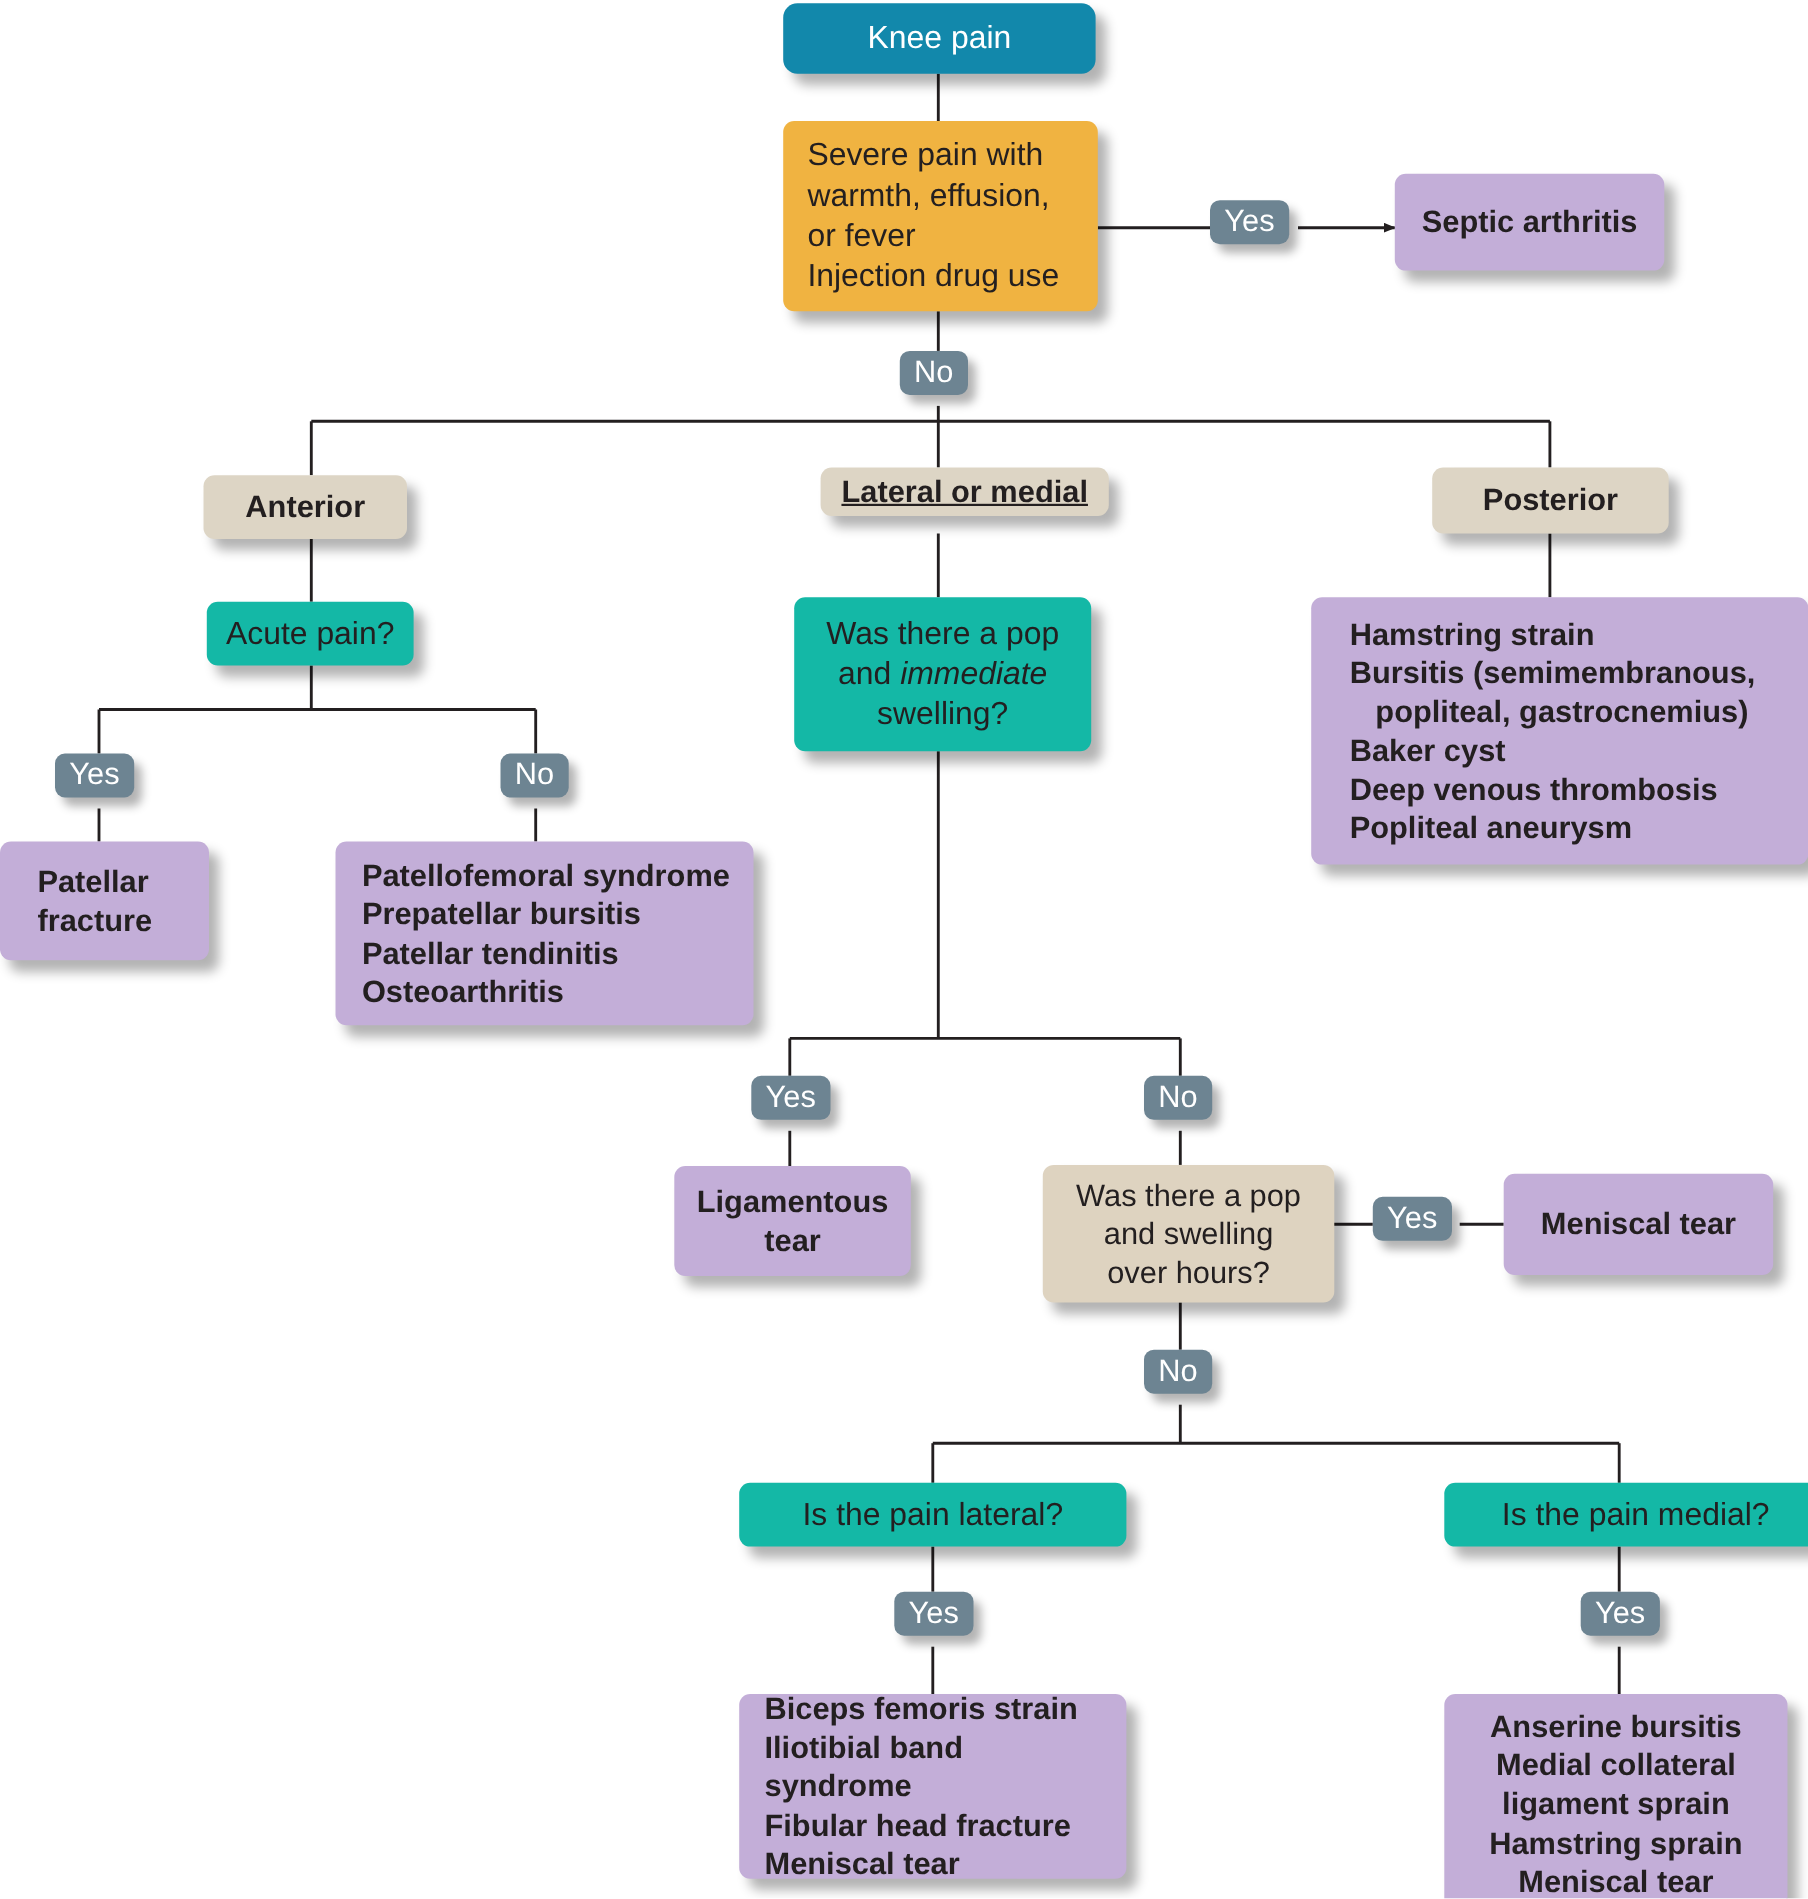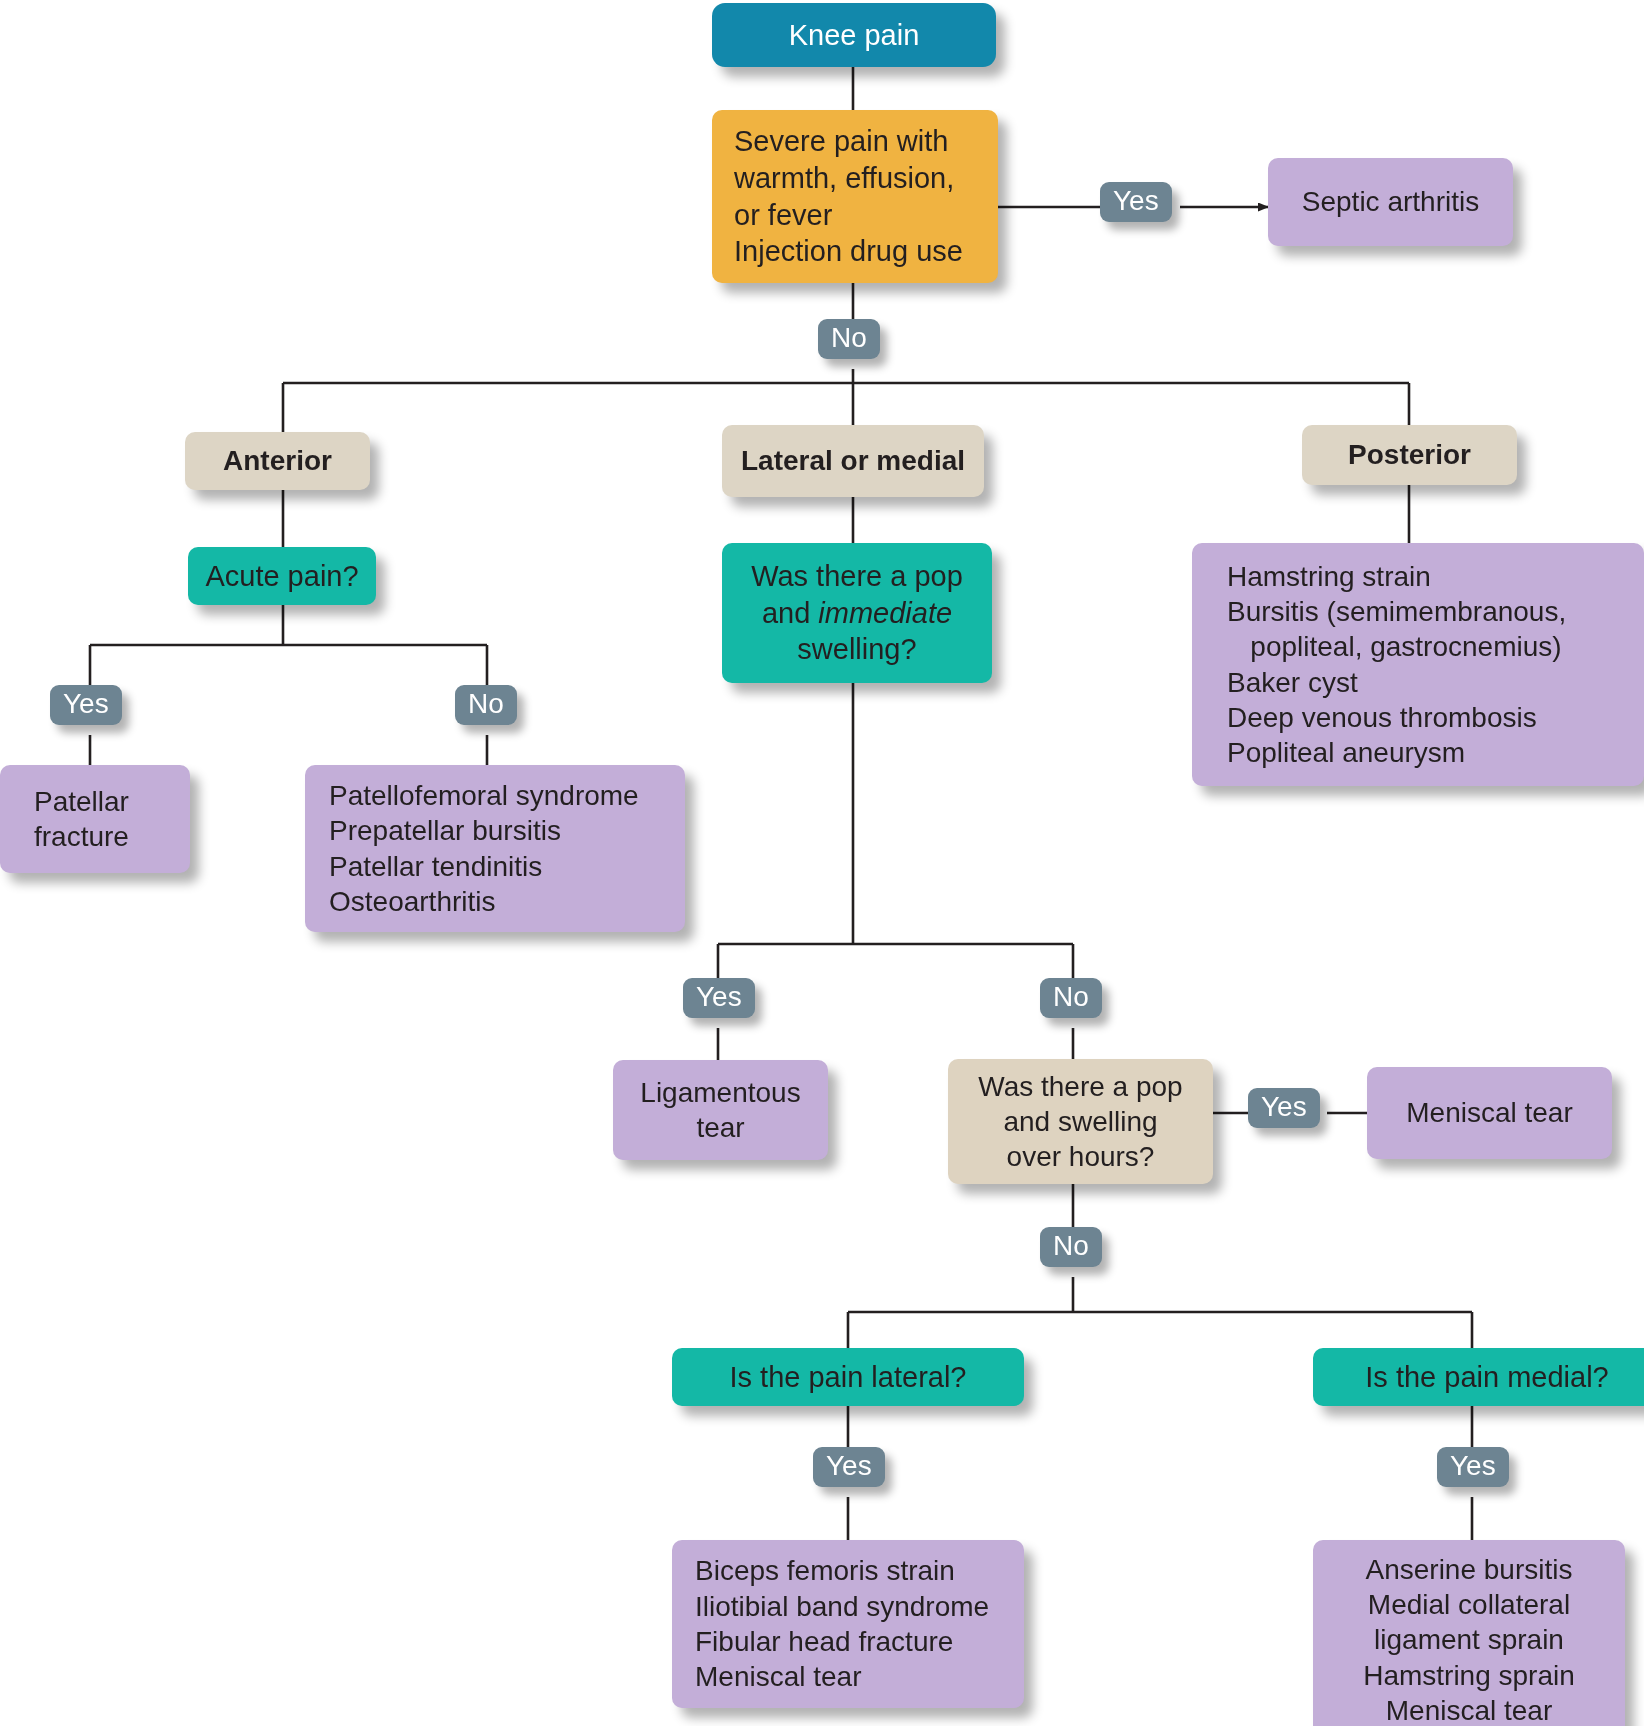--- a/index.html
+++ b/index.html
@@ -62,20 +62,21 @@
   .node-beige {
     background: #ded3c0;
     color: #231f20;
     font-size: 28px;
     text-align: center;
   }
   .node-outcome {
     background: #c3aed8;
     color: #231f20;
     font-size: 28px;
+    font-weight: bold;
   }
   .badge {
     position: absolute;
     box-sizing: border-box;
     background: #6d8492;
     color: #ffffff;
     font-size: 28px;
     border-radius: 9px;
     display: flex;
     align-items: center;
@@ -178,21 +179,21 @@
   </div>
 
   <div class="badge" style="left:818px; top:319px;">
     <span>No</span>
   </div>
 
   <div class="node node-category" style="left:185px; top:432px; width:185px; height:58px;">
     <span class="txt ta-center">Anterior</span>
   </div>
 
-  <div class="node node-category" style="left:722px; top:425px; width:262px; height:72px;">
+  <div class="node node-category" style="left:746px; top:425px; width:262px; height:44px;text-decoration:underline;">
     <span class="txt ta-center">Lateral or medial</span>
   </div>
 
   <div class="node node-category" style="left:1302px; top:425px; width:215px; height:60px;">
     <span class="txt ta-center">Posterior</span>
   </div>
 
   <div class="node node-question-orange" style="left:188px; top:547px; width:188px; height:58px;">
     <span class="txt ta-center">Acute pain?</span>
   </div>

